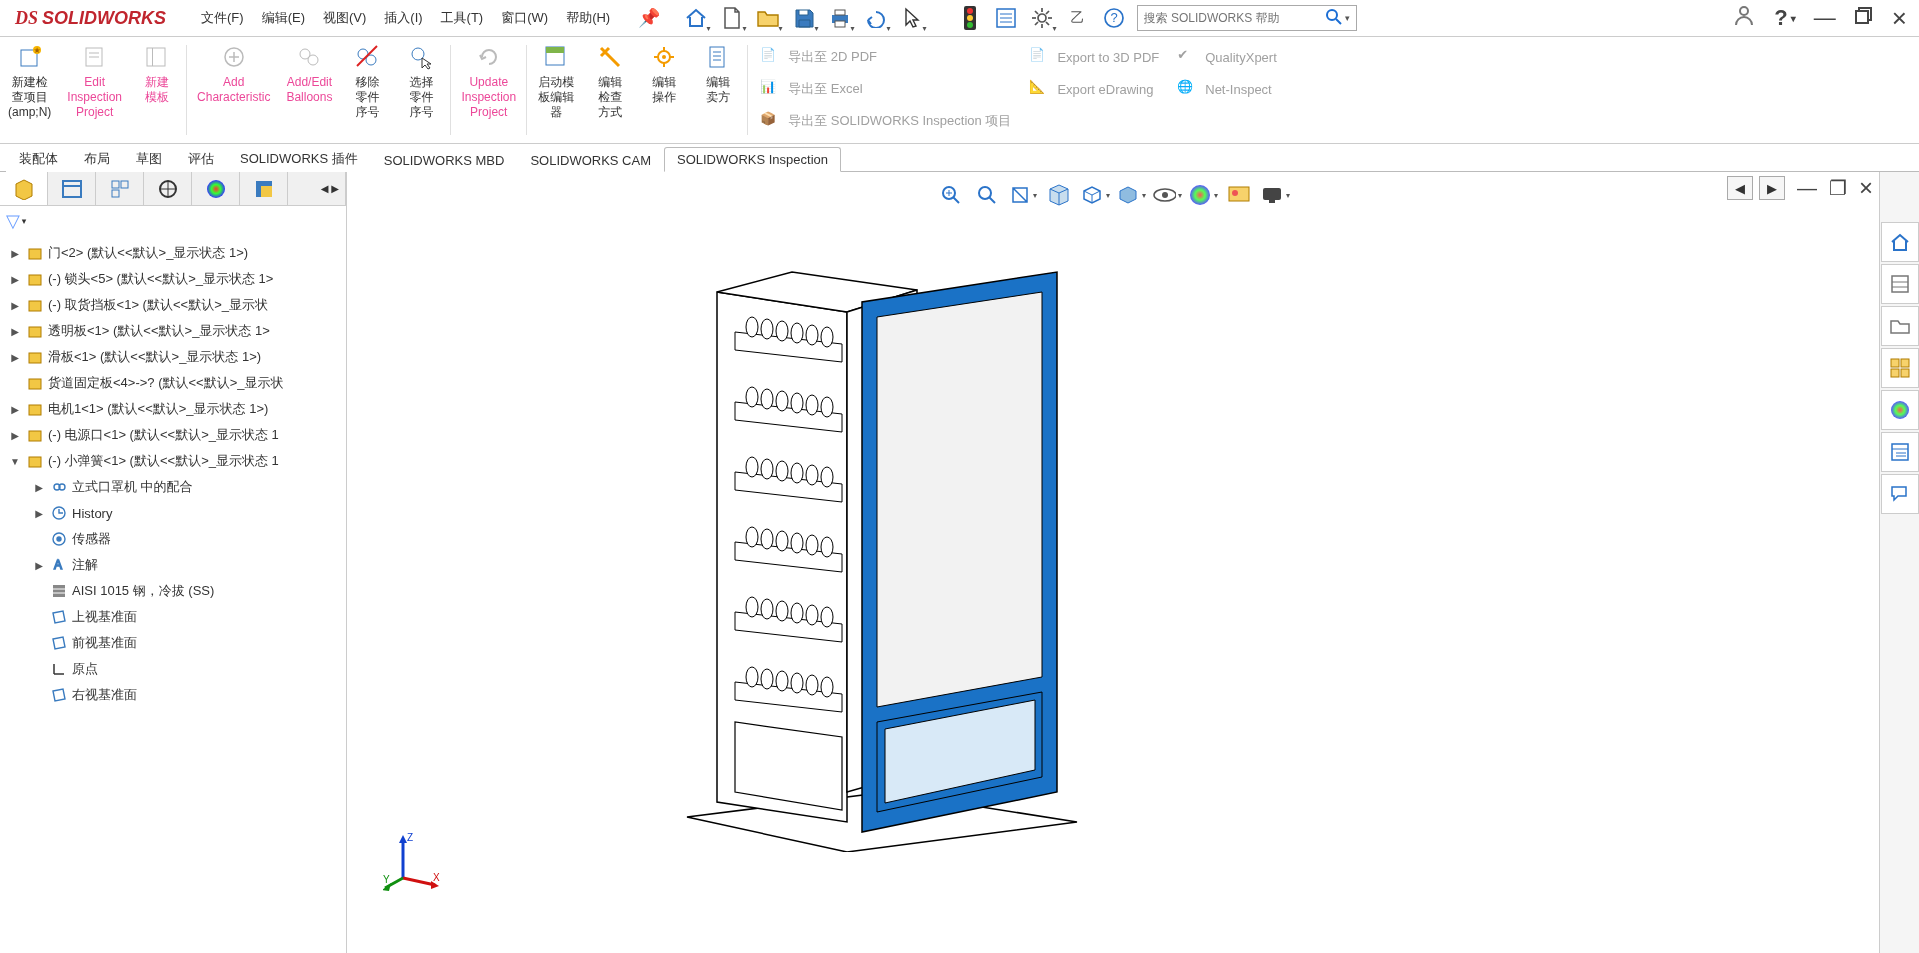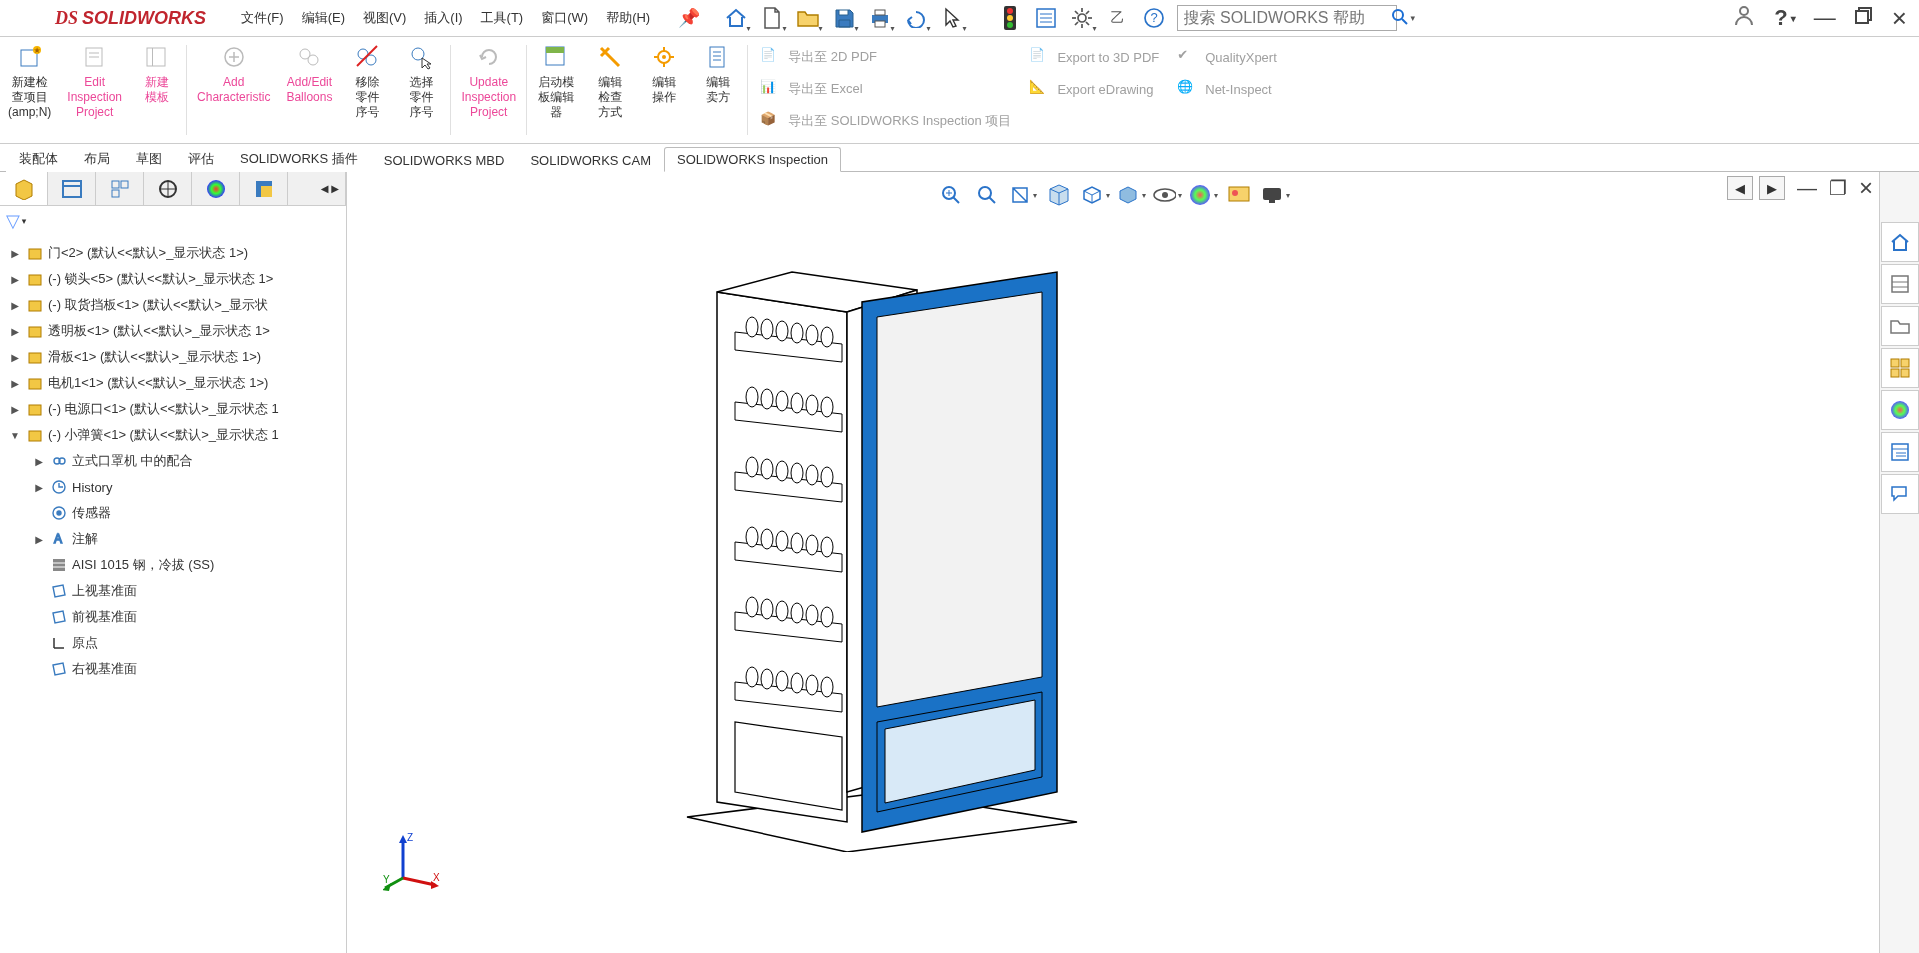--- a/index.html
+++ b/index.html
@@ -1,29 +1,29 @@
 <!DOCTYPE html>
 <html><head>
 <meta charset="utf-8">
 <style>
   * { box-sizing: border-box; margin: 0; padding: 0; font-family: "Microsoft YaHei", "Segoe UI", sans-serif; }
   body { width: 1919px; height: 953px; overflow: hidden; background: #fff; font-size: 13px; color: #333; }
 
   
   .title-bar { height: 36px; display: flex; align-items: center; background: #fff; }
-  .logo { display: flex; align-items: flex-start; padding: 0 15px; font-weight: bold; font-style: italic; color: #c0252e; font-size: 18px; margin-left: 40px; }
+  .logo { display: flex; align-items: flex-start; padding: 0 15px; font-weight: bold; font-style: italic; color: #c0252e; font-size: 18px; }
   .logo span.ds { font-family: serif; margin-right: 4px; }
   .menu-bar { display: flex; align-items: center; gap: 18px; padding-left: 20px; }
   .menu-item { cursor: pointer; white-space: nowrap; }
   .pin { color: #2b80ff; font-size: 18px; margin-left: 10px; cursor: pointer; }
   .quick-tools { display: flex; align-items: center; gap: 2px; margin-left: 18px; }
   .qt-btn { width: 34px; height: 34px; display: flex; align-items: center; justify-content: center; cursor: pointer; position: relative; }
   .qt-drop::after { content: "▾"; font-size: 8px; position: absolute; right: 2px; bottom: 2px; color: #555; }
   .search-box { display: flex; align-items: center; border: 1px solid #aaa; height: 26px; width: 220px; padding: 0 6px; margin-left: 6px; background: #fff; }
-  .search-box input { border: none; outline: none; flex: 1; font-size: 16px; color: #0f766e; background: transparent; }
+  .search-box input { border: none; outline: none; flex: 1; font-size: 12px; color: #0f766e; background: transparent; }
   .search-box .mag { color: #1a6dd4; }
   .win-controls { display: flex; align-items: center; gap: 18px; margin-left: auto; padding-right: 12px; }
   .win-controls .wc { font-size: 22px; cursor: pointer; color: #444; }
 
   
   .ribbon { display: flex; border-top: 1px solid #ccc; border-bottom: 1px solid #ccc; background: #fff; height: 108px; }
   .ribbon-group { display: flex; }
   .ribbon-btn { display: flex; flex-direction: column; align-items: center; justify-content: flex-start; padding: 6px 8px 4px 8px; text-align: center; font-size: 12px; line-height: 15px; cursor: pointer; color: #333; min-width: 54px; }
   .ribbon-btn.disabled { color: #ec4899; }
   .ribbon-btn .ri { width: 28px; height: 28px; margin-bottom: 4px; display: flex; align-items: center; justify-content: center; }
@@ -482,20 +482,29 @@
           <span>透明板&lt;1&gt; (默认&lt;&lt;默认&gt;_显示状态 1&gt;</span>
         </div>
         <div class="tree-row level1">
           <span class="arrow ">▶</span>
           <span class="ticon">
             <svg class="ico-part" viewBox="0 0 16 16">
               <rect x="2" y="4" width="12" height="10"></rect>
             </svg>
           </span>
           <span>滑板&lt;1&gt; (默认&lt;&lt;默认&gt;_显示状态 1&gt;)</span>
+        </div>
+        <div class="tree-row level1">
+          <span class="arrow none">▶</span>
+          <span class="ticon">
+            <svg class="ico-part" viewBox="0 0 16 16">
+              <rect x="2" y="4" width="12" height="10"></rect>
+            </svg>
+          </span>
+          <span>货道固定板&lt;4&gt;-&gt;? (默认&lt;&lt;默认&gt;_显示状</span>
         </div>
         <div class="tree-row level1">
           <span class="arrow ">▶</span>
           <span class="ticon">
             <svg class="ico-part" viewBox="0 0 16 16">
               <rect x="2" y="4" width="12" height="10"></rect>
             </svg>
           </span>
           <span>电机1&lt;1&gt; (默认&lt;&lt;默认&gt;_显示状态 1&gt;)</span>
         </div>

